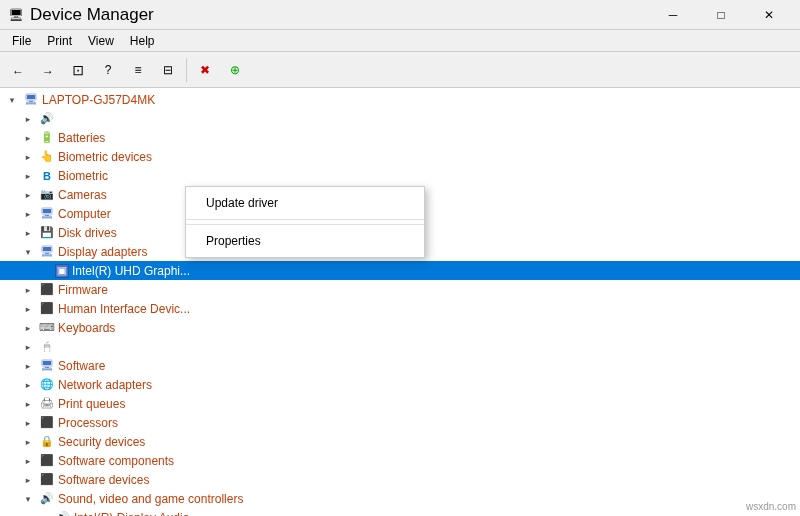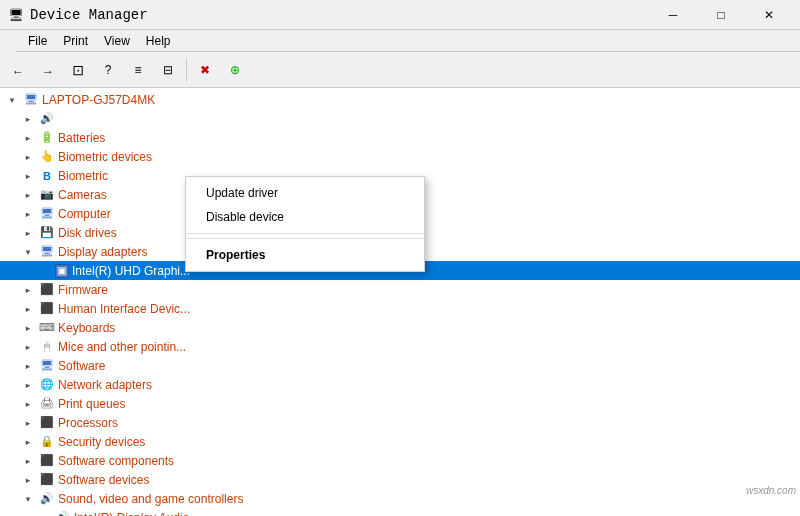--- a/index.html
+++ b/index.html
@@ -24,23 +24,22 @@
     }
     .title-bar-icon {
       width: 16px;
       height: 16px;
       margin-right: 6px;
       display: inline-flex;
       align-items: center;
       justify-content: center;
     }
     .title-bar-text {
-      font-size: 14px;
+      font-size: 17px;
       flex: 1;
-      font-family: Liberation Mono, monospace;
     }
     .title-bar-buttons {
       display: flex;
       gap: 2px;
     }
     .title-bar-btn {
       width: 46px;
       height: 30px;
       display: flex;
       align-items: center;
@@ -50,21 +49,20 @@
     }
 
     
     .menu-bar {
       background: #f0f0f0;
       height: 22px;
       display: flex;
       align-items: center;
       padding: 0 4px;
       border-bottom: 1px solid #ccc;
-      margin-left: 16px;
     }
     .menu-item {
       padding: 2px 8px;
       cursor: pointer;
       height: 100%;
       display: flex;
       align-items: center;
     }
 
     
@@ -150,35 +148,35 @@
     }
 
     
     .indent-0 { padding-left: 4px; }
     .indent-1 { padding-left: 20px; }
     .indent-2 { padding-left: 36px; }
 
     
     .context-menu {
       position: absolute;
-      top: 176px;
+      top: 186px;
       left: 185px;
       background: white;
       border: 1px solid #ccc;
       box-shadow: 3px 3px 8px rgba(0,0,0,0.25);
       width: 240px;
       z-index: 100;
       padding: 4px 0;
     }
     .ctx-item {
       padding: 5px 20px;
       cursor: pointer;
       font-size: 12px;
     }
-    .ctx-item.bold { font-weight: bold; }
+    .ctx-item.bold { font-weight: normal; }
     .ctx-sep {
       height: 1px;
       background: #e0e0e0;
       margin: 4px 0;
     }
 
     
     .tree-view::-webkit-scrollbar { width: 16px; }
     .tree-view::-webkit-scrollbar-track { background: #f0f0f0; }
     .tree-view::-webkit-scrollbar-thumb { background: #c0c0c0; border: 1px solid #aaa; }
@@ -200,25 +198,24 @@
     .icon-print { color: #5B5B5B; }
     .icon-cpu { color: #5B5B5B; }
     .icon-security { color: #5B5B5B; }
     .icon-software { color: #5B5B5B; }
     .icon-sound { color: #5B5B5B; }
     .icon-human { color: #5B5B5B; }
     .icon-speaker { color: #5B5B5B; }
 
     .watermark {
       position: fixed;
-      bottom: 20px;
+      bottom: 4px;
       right: 4px;
       font-size: 10px;
       color: #999;
-      font-style: italic;
     }
   </style>
 </head>
 <body>
 
 <div class="title-bar">
   <span class="title-bar-icon">🖥</span>
   <span class="title-bar-text">Device Manager</span>
   <div class="title-bar-buttons">
     <div class="title-bar-btn">─</div>
@@ -322,21 +319,20 @@
 
     <div class="tree-item indent-1">
       <span class="expand-btn collapsed"></span>
       <span class="item-icon icon-keyboard">⌨</span>
       <span class="item-text">Keyboards</span>
     </div>
 
     <div class="tree-item indent-1">
       <span class="expand-btn collapsed"></span>
       <span class="item-icon icon-mouse">🖱</span>
-      <span class="item-text">Mice and other pointin...</span>
     </div>
 
     <div class="tree-item indent-1">
       <span class="expand-btn collapsed"></span>
       <span class="item-icon icon-monitor">🖥</span>
       <span class="item-text">Software</span>
     </div>
 
     <div class="tree-item indent-1">
       <span class="expand-btn collapsed"></span>
@@ -383,20 +379,19 @@
     <div class="tree-item indent-2">
       <span class="expand-btn leaf"></span>
       <span class="item-icon icon-speaker">🔊</span>
       <span class="item-text">Intel(R) Display Audio</span>
     </div>
 
   </div>
 
   <div class="context-menu" id="context-menu">
     <div class="ctx-item">Update driver</div>
-    <div class="ctx-item">Disable device</div>
     <div class="ctx-sep"></div>
     <div class="ctx-sep"></div>
     <div class="ctx-item bold">Properties</div>
   </div>
 </div>
 
 <div class="watermark">wsxdn.com</div>
 
 </body></html>

